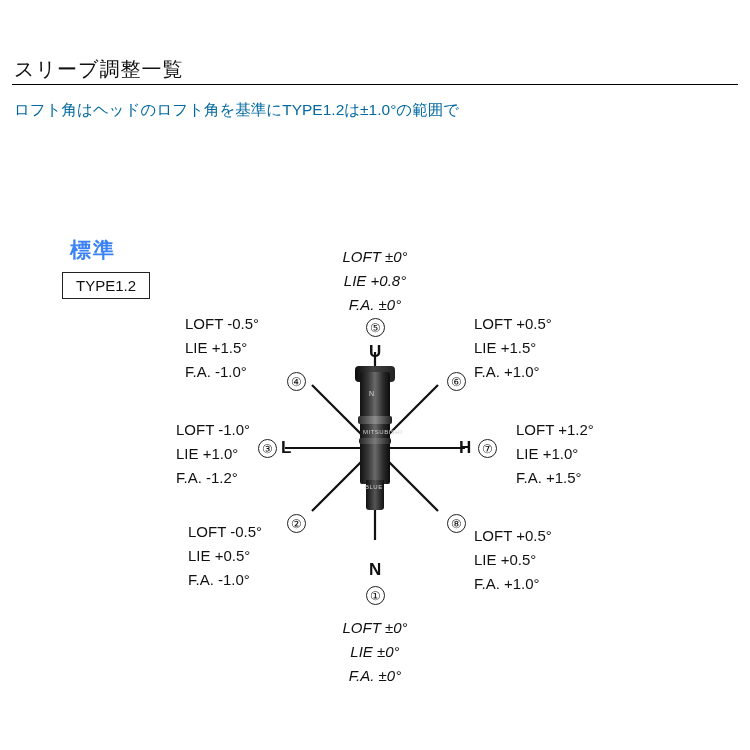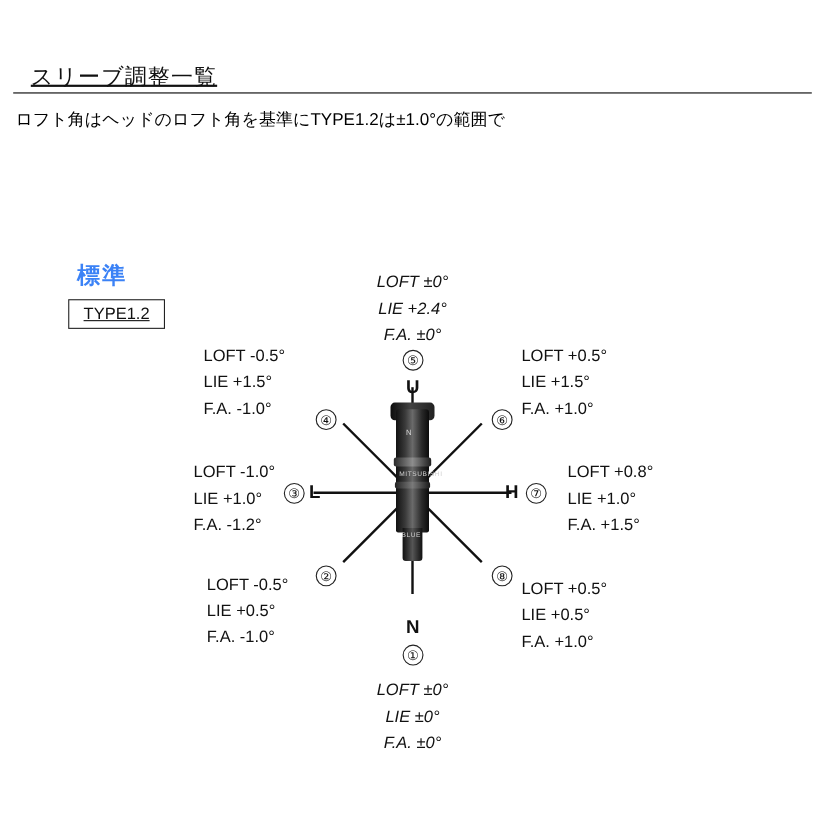--- a/index.html
+++ b/index.html
@@ -13,43 +13,42 @@
   }
   #page {
     position: relative;
     width: 750px;
     height: 750px;
     background: #ffffff;
     overflow: hidden;
   }
   .title {
     position: absolute;
-    left: 28px;
+    left: 14px;
     top: 56px;
     font-size: 20px;
     letter-spacing: 1px;
     color: #111111;
-    text-decoration: underline;
   }
   .title-rule {
     position: absolute;
     left: 12px;
     top: 84px;
     width: 726px;
     height: 1px;
     background: #000000;
   }
   .intro {
     position: absolute;
     left: 14px;
     top: 96px;
     width: 700px;
     font-size: 15.5px;
     line-height: 28px;
-    color: #000000;
+    color: #0369a1;
   }
   .intro div { white-space: nowrap; }
 
   .std-label {
     position: absolute;
     left: 70px;
     top: 236px;
     font-size: 21px;
     font-weight: bold;
     color: #3b82f6;
@@ -62,21 +61,20 @@
     width: 88px;
     height: 27px;
     border: 1px solid #222222;
     box-sizing: border-box;
     display: flex;
     align-items: center;
     justify-content: center;
     font-size: 15px;
     color: #111111;
     background: #ffffff;
-    text-decoration: underline;
   }
 
   
   #diagram {
     position: absolute;
     left: 0;
     top: 0;
     width: 750px;
     height: 750px;
     pointer-events: none;
@@ -233,21 +231,21 @@
     <div class="mark-bot">BLUE</div>
   </div>
 
   <div class="dir-letter" style="left:369px; top:342px;">U</div>
   <div class="dir-letter" style="left:281px; top:438px;">L</div>
   <div class="dir-letter" style="left:459px; top:438px;">H</div>
   <div class="dir-letter" style="left:369px; top:560px;">N</div>
 
   <div class="label-block center" style="left:300px; top:245px; width:150px;">
     <div>LOFT ±0°</div>
-    <div>LIE +2.4°</div>
+    <div>LIE +0.8°</div>
     <div>F.A. ±0°</div>
   </div>
   <div class="num-circle" style="left:366px; top:318px;">⑤</div>
 
   <div class="label-block left" style="left:185px; top:312px; width:130px;">
     <div>LOFT -0.5°</div>
     <div>LIE +1.5°</div>
     <div>F.A. -1.0°</div>
   </div>
   <div class="num-circle" style="left:287px; top:372px;">④</div>
@@ -260,21 +258,21 @@
   <div class="num-circle" style="left:447px; top:372px;">⑥</div>
 
   <div class="label-block left" style="left:160px; top:418px; width:130px;margin-left:16px;">
     <div>LOFT -1.0°</div>
     <div>LIE +1.0°</div>
     <div>F.A. -1.2°</div>
   </div>
   <div class="num-circle" style="left:258px; top:439px;">③</div>
 
   <div class="label-block right" style="left:516px; top:418px; width:140px;">
-    <div>LOFT +0.8°</div>
+    <div>LOFT +1.2°</div>
     <div>LIE +1.0°</div>
     <div>F.A. +1.5°</div>
   </div>
   <div class="num-circle" style="left:478px; top:439px;">⑦</div>
 
   <div class="label-block left" style="left:188px; top:520px; width:130px;">
     <div>LOFT -0.5°</div>
     <div>LIE +0.5°</div>
     <div>F.A. -1.0°</div>
   </div>

